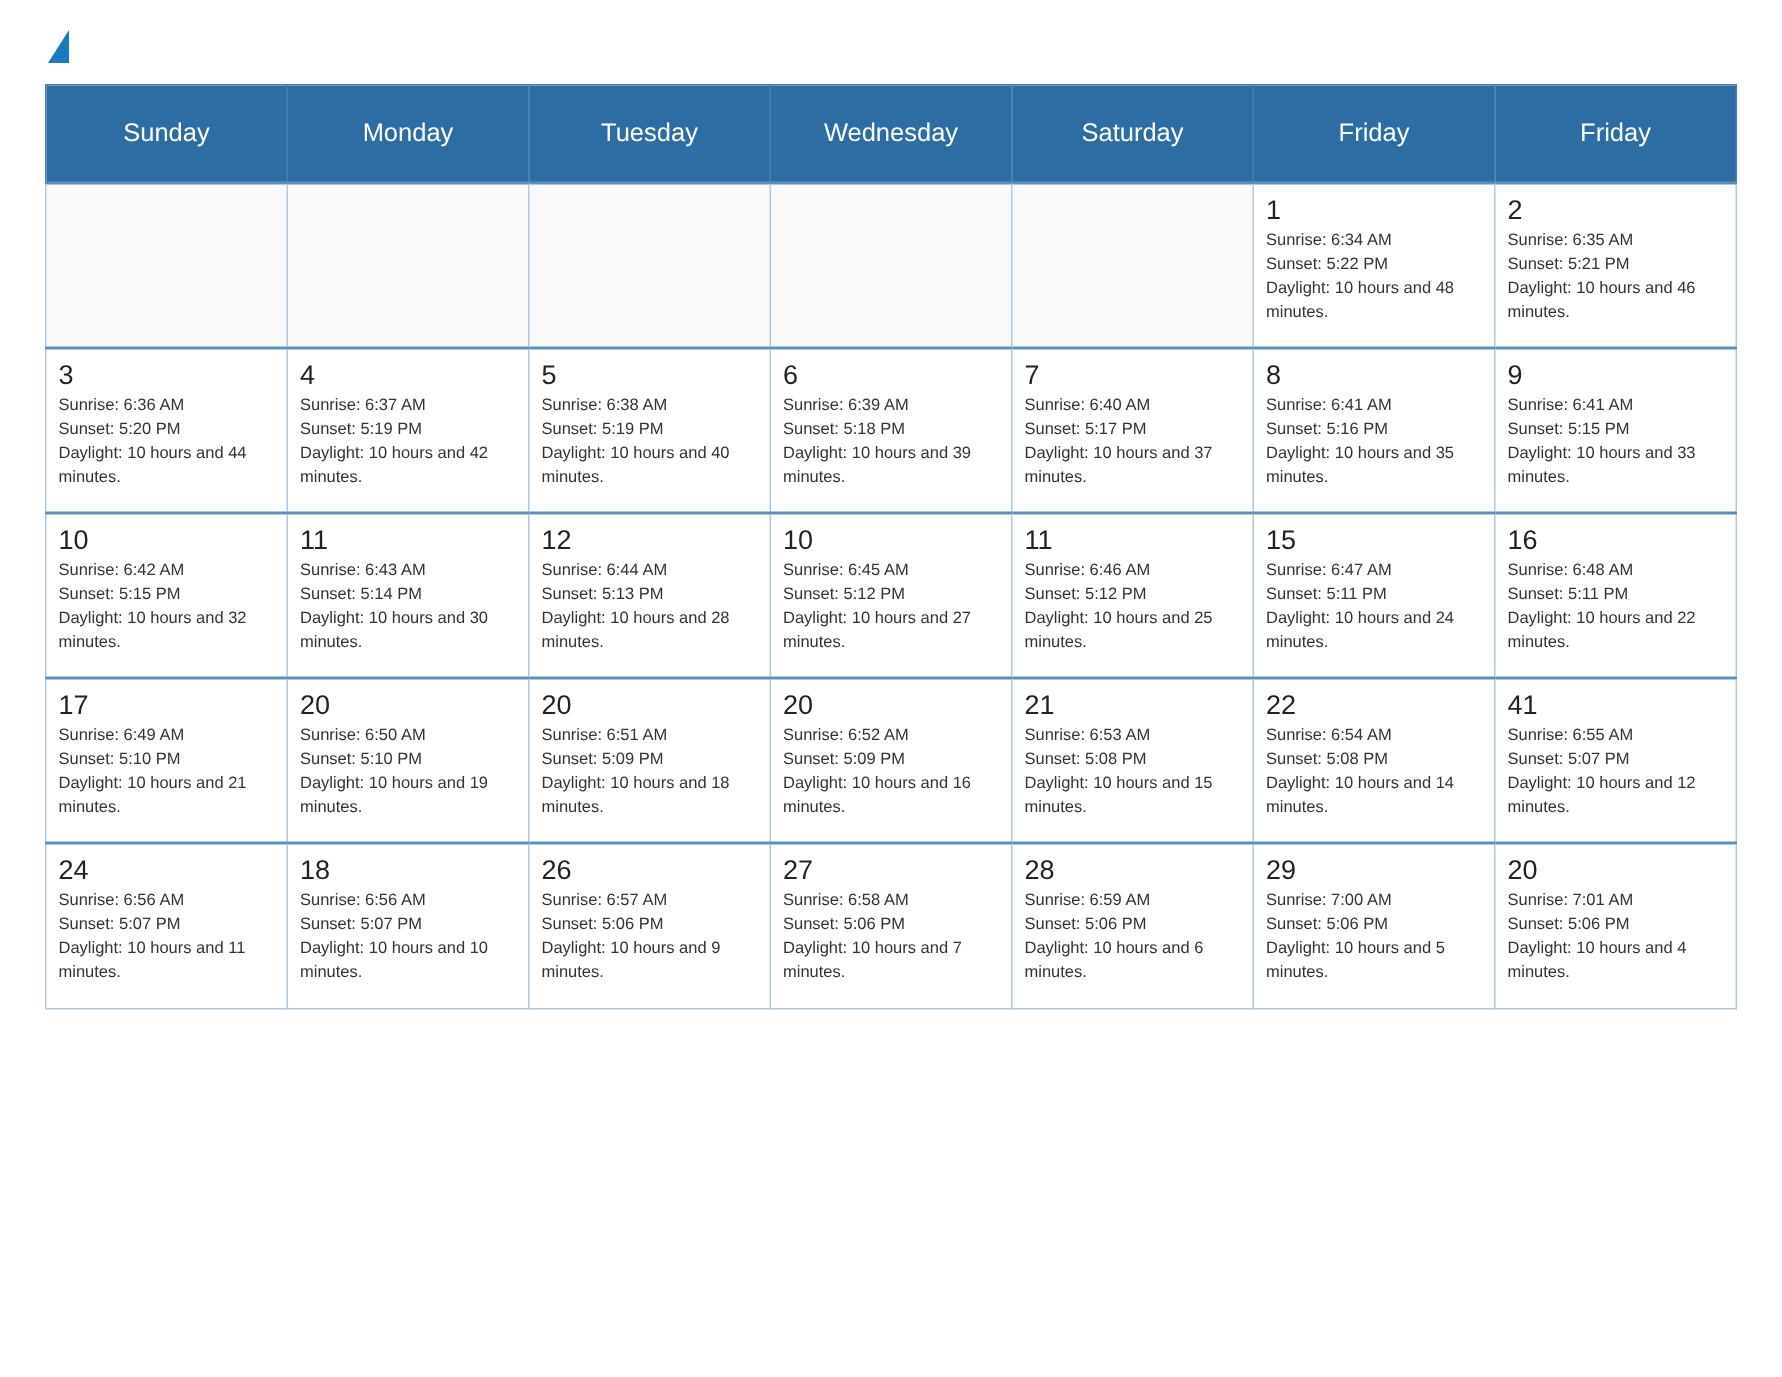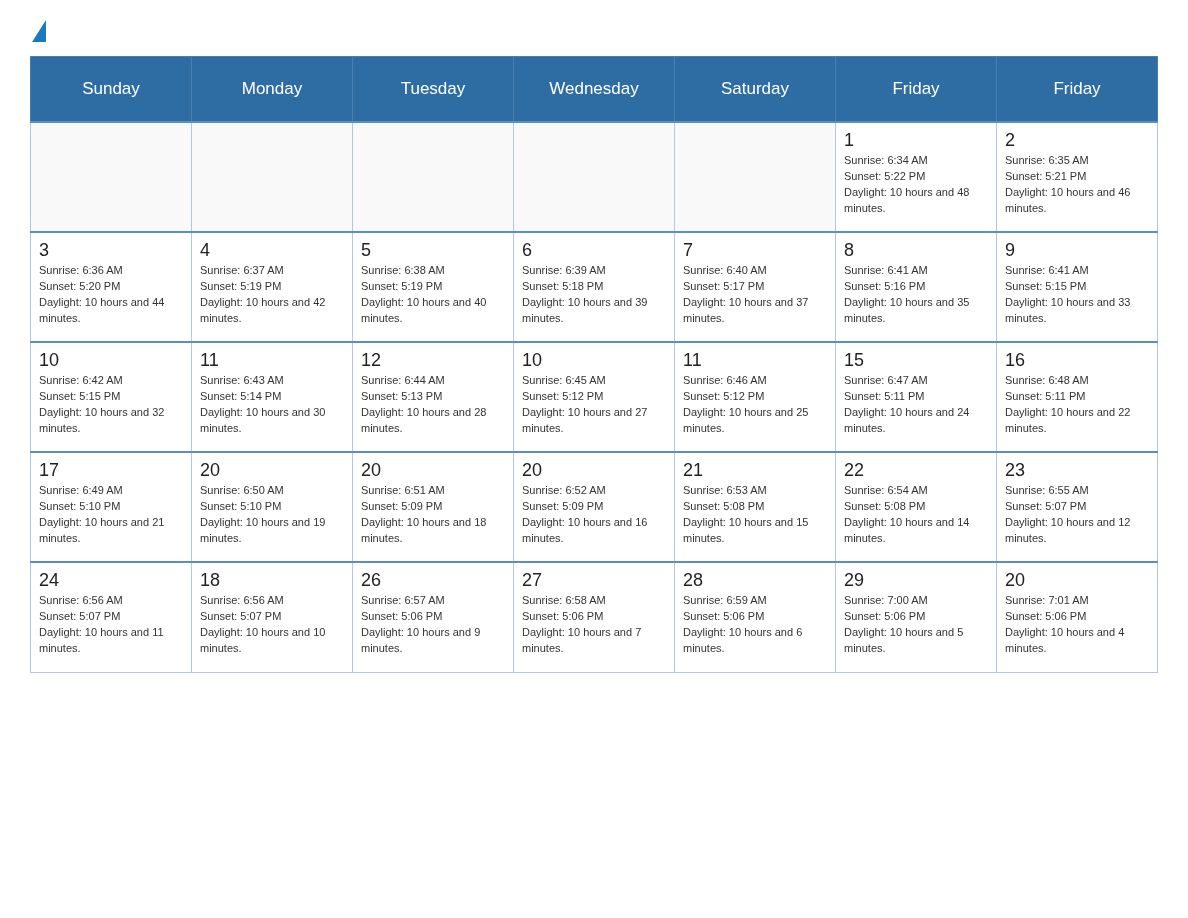--- a/index.html
+++ b/index.html
@@ -230,21 +230,21 @@
         </td>
         <td>
           <span class="day-num">21</span>
           <div class="day-info">Sunrise: 6:53 AM<br>Sunset: 5:08 PM<br>Daylight: 10 hours and 15 minutes.</div>
         </td>
         <td>
           <span class="day-num">22</span>
           <div class="day-info">Sunrise: 6:54 AM<br>Sunset: 5:08 PM<br>Daylight: 10 hours and 14 minutes.</div>
         </td>
         <td>
-          <span class="day-num">23</span>
+          <span class="day-num">41</span>
           <div class="day-info">Sunrise: 6:55 AM<br>Sunset: 5:07 PM<br>Daylight: 10 hours and 12 minutes.</div>
         </td>
       </tr>
       <tr class="week-row">
         <td>
           <span class="day-num">24</span>
           <div class="day-info">Sunrise: 6:56 AM<br>Sunset: 5:07 PM<br>Daylight: 10 hours and 11 minutes.</div>
         </td>
         <td>
           <span class="day-num">18</span>

